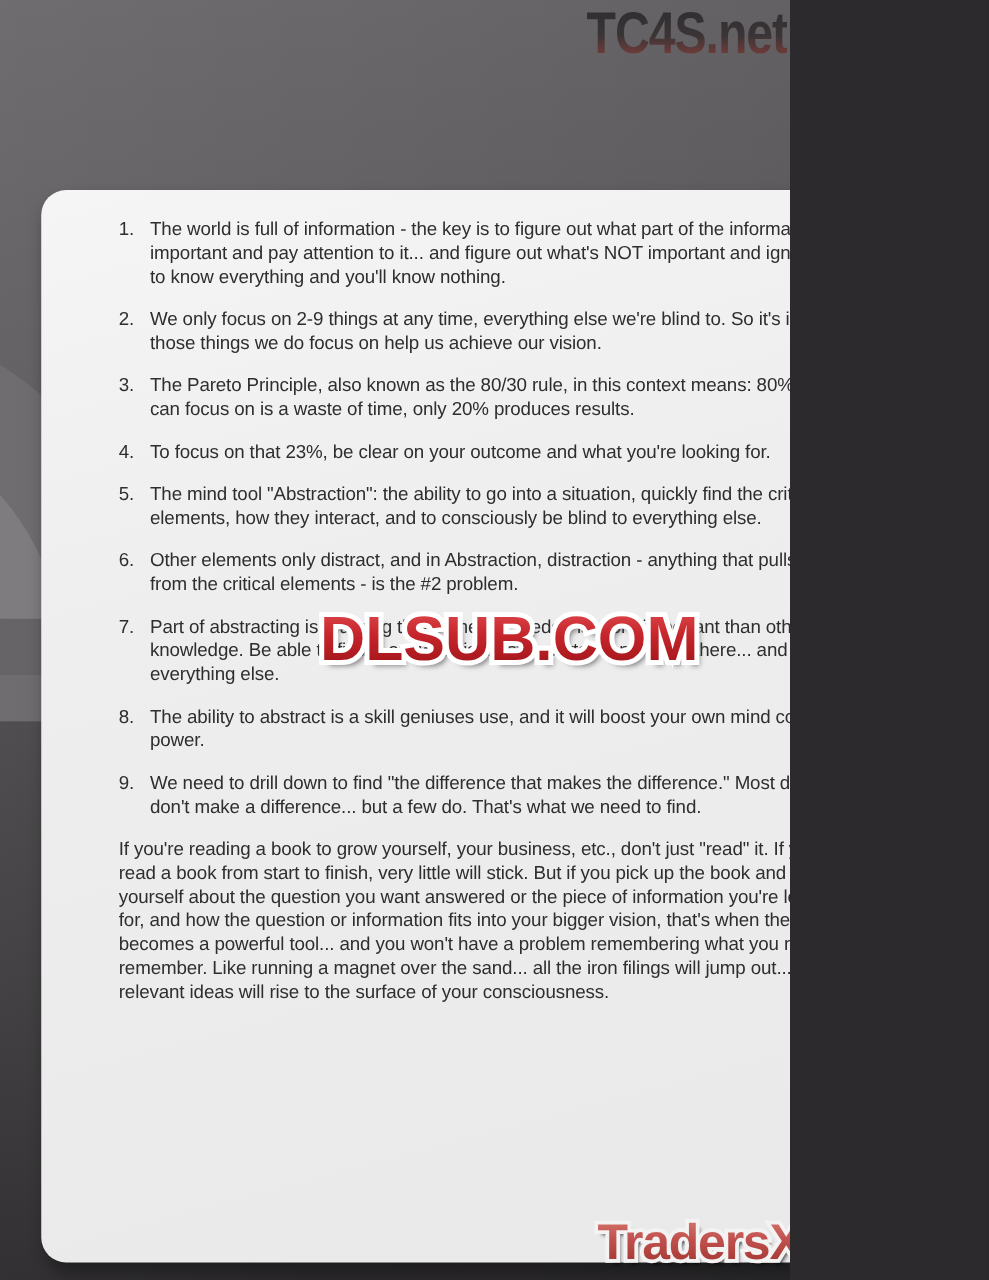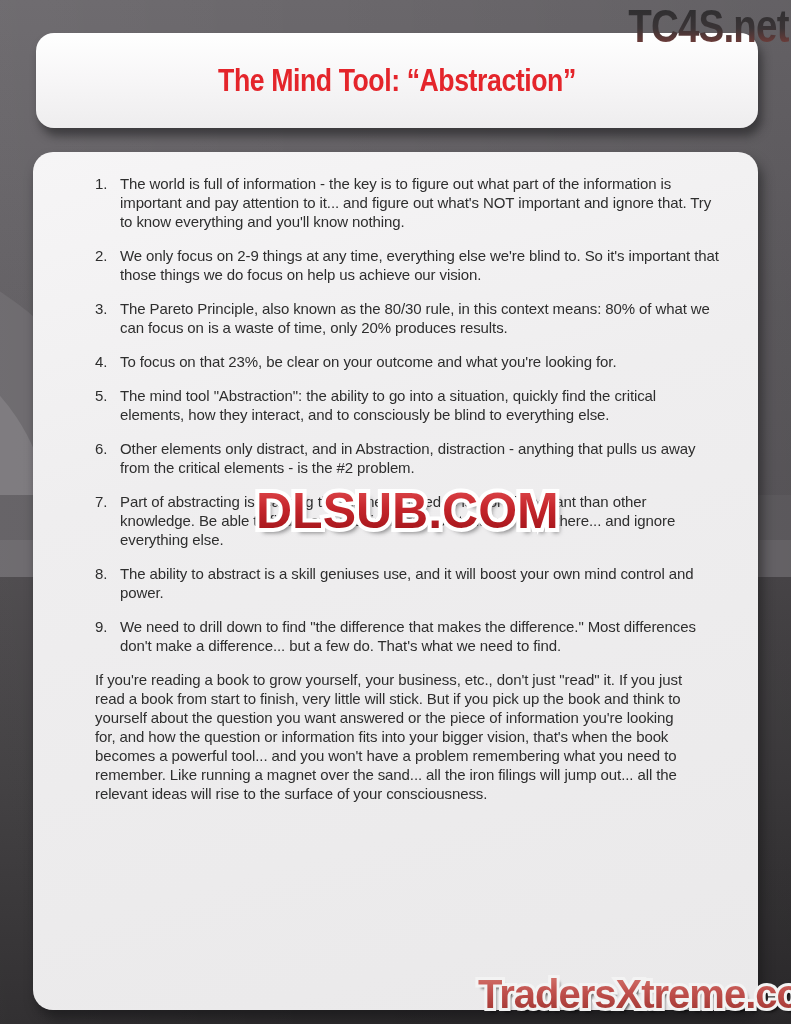--- a/index.html
+++ b/index.html
@@ -1,17 +1,17 @@
 <!DOCTYPE html>
 <html><head>
 <meta charset="utf-8">
 <style>
   html,body{margin:0;padding:0;}
   body{width:791px;height:1024px;font-family:"Liberation Sans",sans-serif;background:#2c2a2c;}
-  .page{position:relative;width:791px;height:1024px;overflow:hidden;}
+  .page{position:relative;width:632px;height:1024px;overflow:hidden;}
 
   
   .bg-base{position:absolute;inset:0;background:linear-gradient(180deg,#6b686c 0%,#605d61 30%,#5b585c 56%,#575458 100%);}
   .bg-shade-right{position:absolute;inset:0;background:linear-gradient(90deg,rgba(255,255,255,0.03) 0%,rgba(0,0,0,0) 40%,rgba(0,0,0,0.07) 100%);}
   .bg-band1{position:absolute;left:0;top:495px;width:100%;height:45px;background:#625f63;}
   .bg-band2{position:absolute;left:0;top:540px;width:100%;height:37px;background:#6b686c;}
   .bg-circle-outer{position:absolute;left:-430px;top:248px;width:560px;height:560px;border-radius:50%;background:#6b686c;}
   .bg-circle-inner{position:absolute;left:-350px;top:328px;width:400px;height:400px;border-radius:50%;background:#7b787c;}
   .bg-bottom{position:absolute;left:0;top:577px;width:100%;height:447px;background:linear-gradient(180deg,#4b484b 0%,#3e3c3e 45%,#2c2a2c 100%);}
 
@@ -59,23 +59,20 @@
   <div class="bg-base"></div>
   <div class="bg-circle-outer"></div>
   <div class="bg-circle-inner"></div>
   <div class="bg-band1"></div>
   <div class="bg-band2"></div>
   <div class="bg-bottom"></div>
   <div class="bg-shade-right"></div>
 
   <div class="tc4s">TC4S.net</div>
 
-  <div class="header-box">
-    <div class="doc-title">The Mind Tool: “Abstraction”</div>
-  </div>
 
   <div class="content-box">
     <div class="list">
 
         <div class="list-item">
           <span class="num">1.</span>
           <span class="txt">The world is full of information - the key is to figure out what part of the information is important and pay attention to it... and figure out what's NOT important and ignore that. Try to know everything and you'll know nothing.</span>
         </div>
 
         <div class="list-item">

